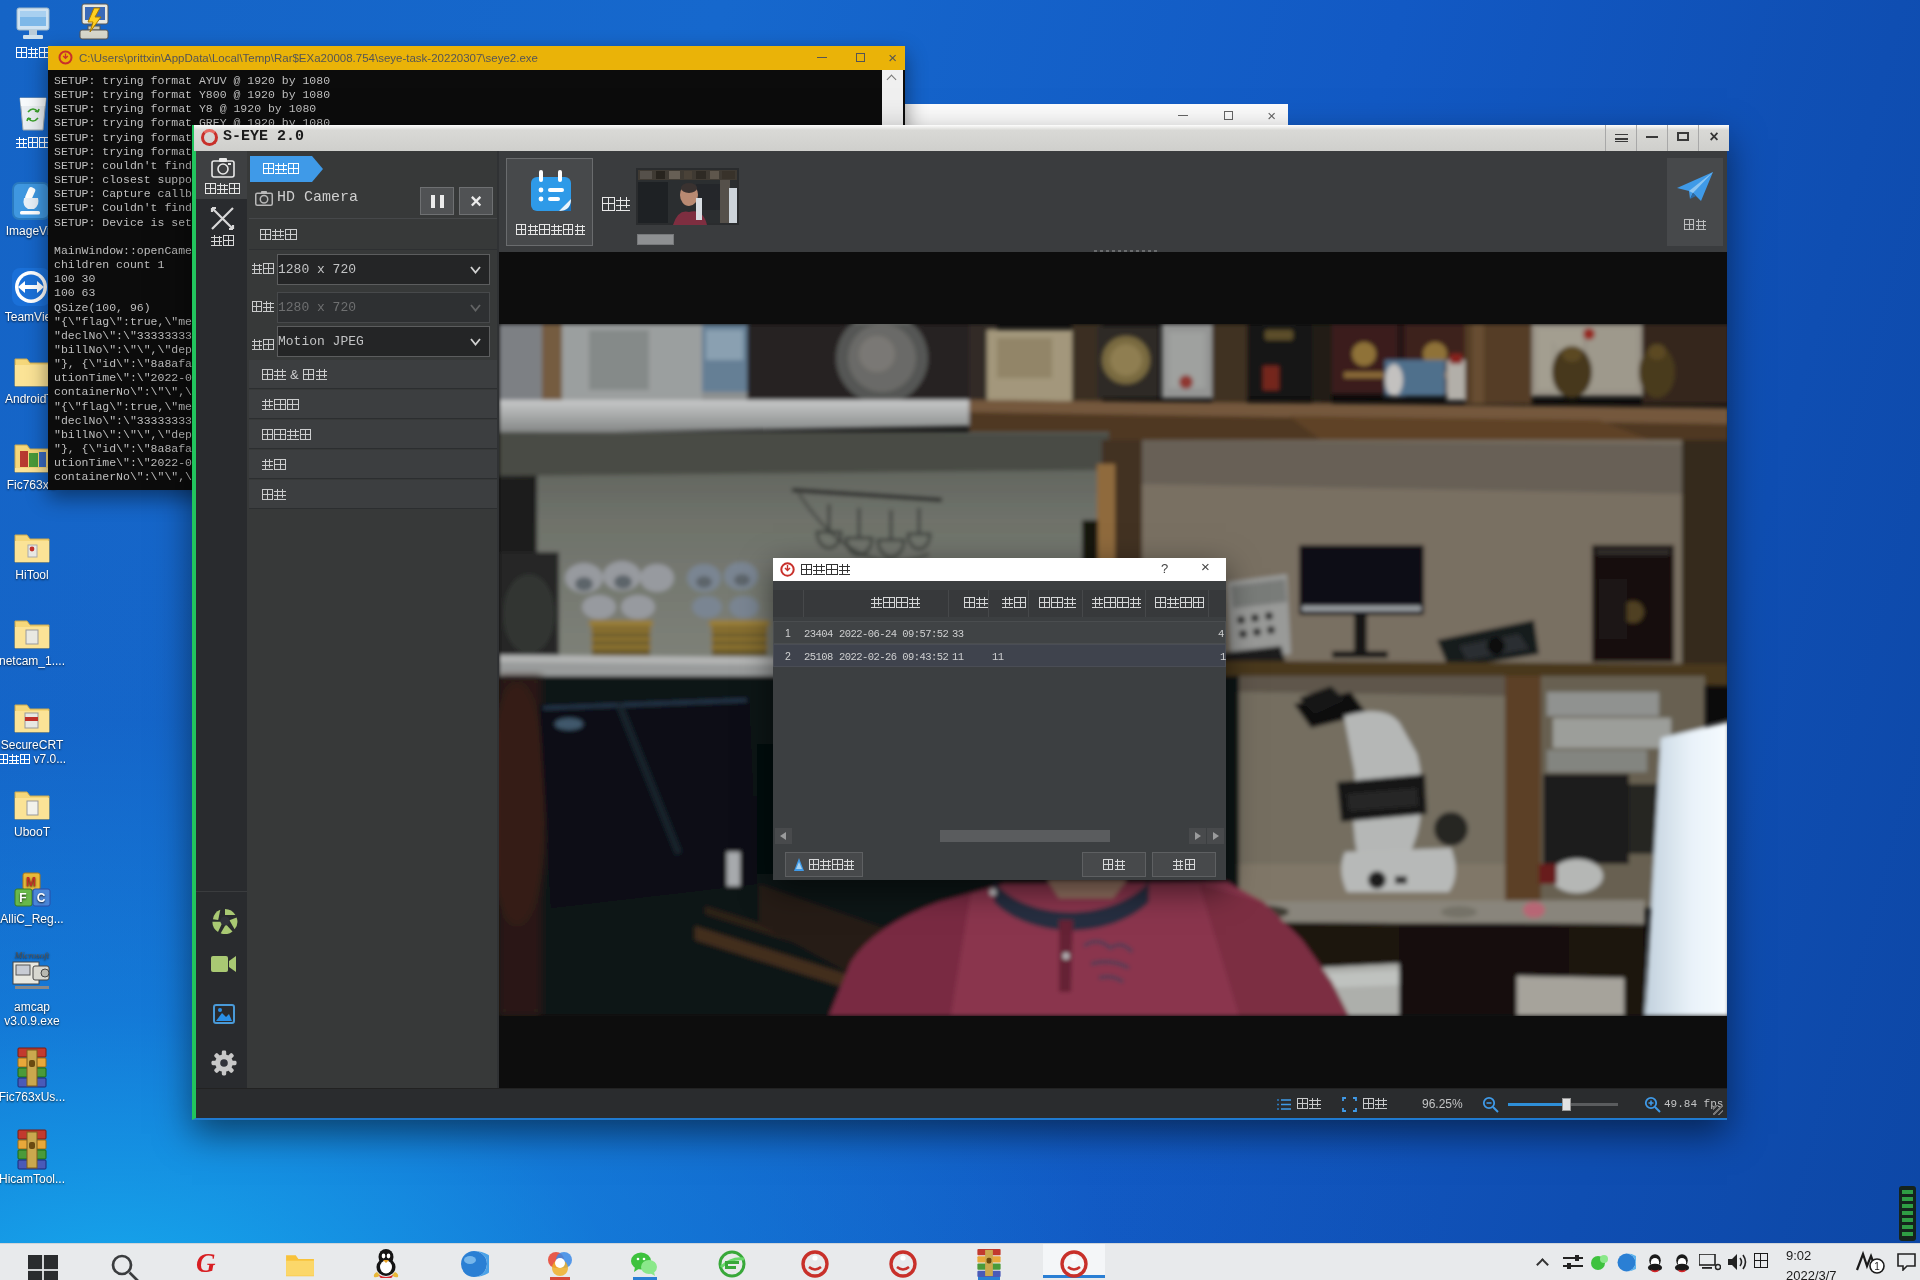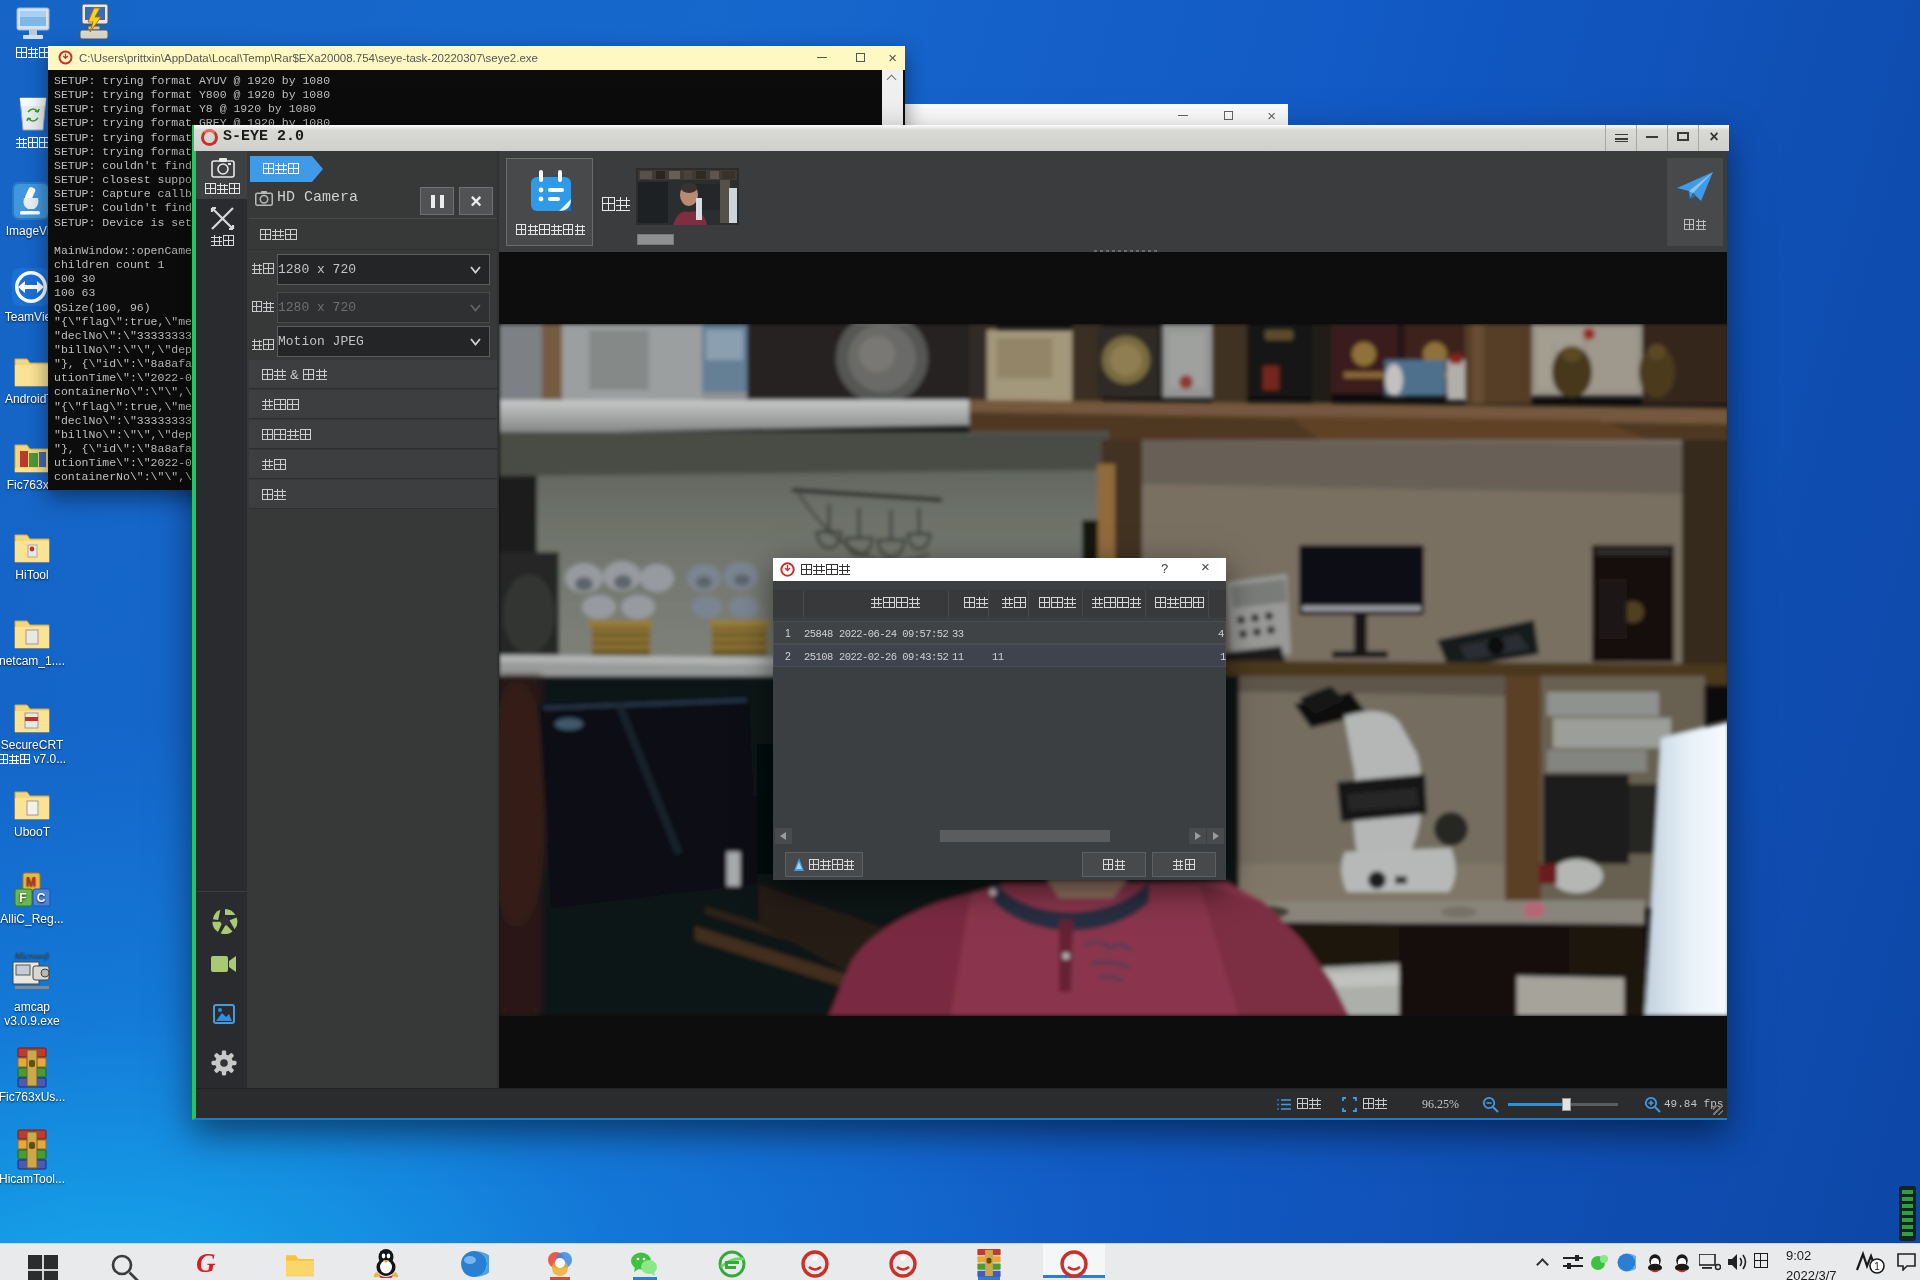--- a/index.html
+++ b/index.html
@@ -20,21 +20,21 @@
  linear-gradient(currentColor,currentColor) 0 20%/100% 1px no-repeat,
  linear-gradient(currentColor,currentColor) 0 60%/100% 1px no-repeat,
  linear-gradient(currentColor,currentColor) 30% 0/1px 100% no-repeat,
  linear-gradient(currentColor,currentColor) 75% 20%/1px 80% no-repeat,
  linear-gradient(currentColor,currentColor) 0 100%/100% 1px no-repeat}
 
 .dico{position:absolute;width:76px;text-align:center;color:#fff;font-size:12px;text-shadow:0 1px 2px rgba(0,0,0,.8)}
 .dico svg{display:block;margin:0 auto 2px}
 
 #con{left:48px;top:46px;width:857px;height:444px;background:#0c0c0c;box-shadow:0 8px 20px rgba(0,0,0,.45)}
-#conTitle{position:absolute;left:0;top:0;width:100%;height:24px;background:#fef9c3;color:#555;font-size:11.5px;line-height:24px;white-space:nowrap}
+#conTitle{position:absolute;left:0;top:0;width:100%;height:24px;background:#eab308;color:#555;font-size:11.5px;line-height:24px;white-space:nowrap}
 #conTxt{position:absolute;left:6px;top:28px;color:#bfbfbf;font-family:"Liberation Mono",monospace;font-size:11.5px;line-height:14.15px;white-space:pre}
 #conSB{position:absolute;right:2px;top:24px;width:21px;height:110px;background:#f0f0f0;color:#555;font-size:10px;text-align:center}
 
 #app{left:192px;top:125px;width:1535px;height:995px;background:#303234;border-left:4px solid #22c55e;border-right:2px solid #1f7ad0;border-bottom:2px solid #1f7ad0;box-shadow:0 14px 34px rgba(0,0,0,.5)}
 #appTitle{position:absolute;left:-2px;top:0;width:1535px;height:26px;background:linear-gradient(#fdfdfd,#d9d9d6 20%,#cfcfcc);color:#1a1a1a;font-family:"Liberation Mono",monospace;font-weight:bold;font-size:15px}
 .tbtn{position:absolute;top:0;height:26px;width:31px;color:#333;text-align:center;line-height:26px;font-size:14px;border-left:1px solid #a8a8a8}
 #sidebar{position:absolute;left:0;top:26px;width:51px;height:937px;background:#292b2e}
 #panel{position:absolute;left:51px;top:26px;width:250px;height:937px;background:#373939}
 #toolbar{position:absolute;left:303px;top:26px;width:1228px;height:101px;background:#3a3c3e}
 #video{position:absolute;left:303px;top:127px;width:1228px;height:836px;background:#0d0d0d;overflow:hidden}
@@ -676,21 +676,21 @@
           <path d="M1 2 h2 M1 6.5 h2 M1 11 h2" stroke="#2a7ac0"></path>
         </g>
       </svg>
   <div class="abs" style="left:1100px;top:7px;color:#c9cacb;font-size:13px"><i class="z"></i><i class="z2"></i></div>
   <svg class="abs" style="left:1146px;top:8px" width="15" height="15" viewBox="0 0 15 15">
         <g stroke="#3f9ae8" stroke-width="1.8" fill="none">
           <path d="M1 4 V1 H4 M11 1 H14 V4 M14 11 V14 H11 M4 14 H1 V11"></path>
         </g>
       </svg>
   <div class="abs" style="left:1166px;top:7px;color:#c9cacb;font-size:13px"><i class="z"></i><i class="z2"></i></div>
-  <div class="abs" style="left:1226px;top:8px;color:#c3c4c5;font-family:Liberation Serif, serif;font-size:12px">96.25%</div>
+  <div class="abs" style="left:1226px;top:8px;color:#c3c4c5;font-family:Liberation Sans, sans-serif;font-size:12px">96.25%</div>
   <svg class="abs" style="left:1286px;top:7px" width="17" height="17" viewBox="0 0 17 17">
         <circle cx="7" cy="7" r="5.2" fill="none" stroke="#3f9ae8" stroke-width="1.8"></circle>
         <path d="M11 11 L16 16" stroke="#3f9ae8" stroke-width="2"></path>
         <path d="M4.5 7 h5" stroke="#3f9ae8" stroke-width="1.6"></path>
       </svg>
   <div class="abs" style="left:1312px;top:14px;width:110px;height:3px;background:#5a5c5e">
    <div style="position:absolute;left:0;top:0;width:58px;height:3px;background:#2e8fd8"></div>
    <div style="position:absolute;left:54px;top:-5px;width:9px;height:13px;background:#e2e2e2;border:1px solid #999"></div>
   </div>
   <svg class="abs" style="left:1448px;top:7px" width="17" height="17" viewBox="0 0 17 17">
@@ -724,21 +724,21 @@
   <div class="abs" style="left:255px;top:0;width:1px;height:27px;background:#46484a"></div>
   <span class="abs" style="left:265px;top:5px"><i class="z"></i><i class="z"></i><i class="z2"></i></span>
   <div class="abs" style="left:309px;top:0;width:1px;height:27px;background:#46484a"></div>
   <span class="abs" style="left:318px;top:5px"><i class="z2"></i><i class="z"></i><i class="z"></i><i class="z2"></i></span>
   <div class="abs" style="left:372px;top:0;width:1px;height:27px;background:#46484a"></div>
   <span class="abs" style="left:381px;top:5px"><i class="z"></i><i class="z2"></i><i class="z"></i><i class="z"></i></span>
   <div class="abs" style="left:435px;top:0;width:1px;height:27px;background:#46484a"></div>
  </div>
  <div class="abs" style="left:0;top:63px;width:453px;height:23px;background:#404345;border:1px solid #4a4d4f;color:#cfd0d1;font-family:'Liberation Mono',monospace;font-size:10.5px;letter-spacing:-.55px;line-height:21px">
   <span class="abs" style="left:11px;top:1px;font-family:'Liberation Sans';letter-spacing:0">1</span>
-  <span class="abs" style="left:30px;top:2px">25848</span>
+  <span class="abs" style="left:30px;top:2px">23404</span>
   <span class="abs" style="left:65px;top:2px">2022-06-24 09:57:52</span>
   <span class="abs" style="left:178px;top:2px">33</span>
   <span class="abs" style="left:444px;top:2px">4</span>
  </div>
  <div class="abs" style="left:0;top:86px;width:453px;height:23px;background:#3f434d;border:1px solid #4a4d55;color:#cfd0d1;font-family:'Liberation Mono',monospace;font-size:10.5px;letter-spacing:-.55px;line-height:21px">
   <span class="abs" style="left:11px;top:1px;font-family:'Liberation Sans';letter-spacing:0">2</span>
   <span class="abs" style="left:30px;top:2px">25108</span>
   <span class="abs" style="left:65px;top:2px">2022-02-26 09:43:52</span>
   <span class="abs" style="left:178px;top:2px">11</span>
   <span class="abs" style="left:218px;top:2px">11</span>

